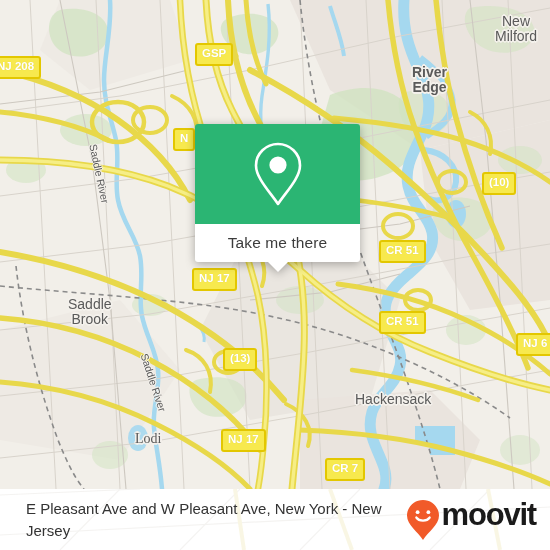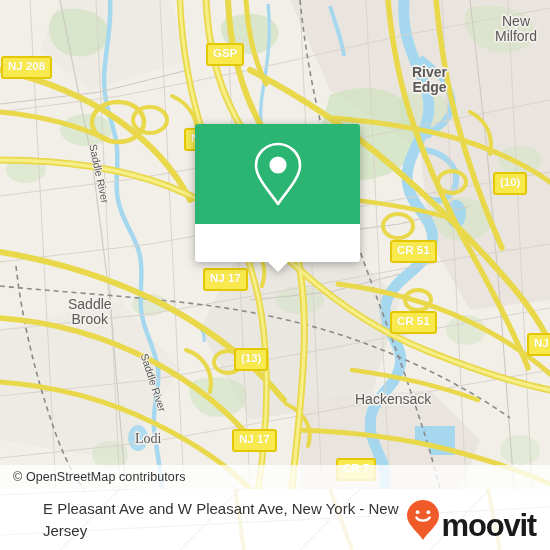--- a/index.html
+++ b/index.html
@@ -35,21 +35,20 @@
     background:#ffffff;
     border:2px solid #e3c700;
     border-radius:3px;
     color:#ffffff;
     font-size:11.5px;font-weight:bold;
     line-height:1;
     padding:3px 5px 4px 5px;
     white-space:nowrap;
     text-align:center;
     box-sizing:border-box;
-    margin-left:11px;
   }
   .shield{ background:#f7e94e; }
   .shield i{ font-style:normal; color:#ffffff; text-shadow:0 0 1px rgba(0,0,0,.12); }
 
   
   .place{
     position:absolute;z-index:26;
     color:#5a5a5a;
     font-size:15px;
     line-height:1.05;
@@ -100,25 +99,24 @@
     overflow:hidden;
   }
   .footer-ghost{
     position:absolute;left:0;top:0;width:550px;height:61px;opacity:.30;
   }
   .footer-title{
     position:relative;z-index:2;
     padding-left:26px;padding-right:8px;
     font-size:15px;line-height:1.45;color:#333333;
     max-width:400px;
-    margin-left:17px;
   }
   .logo{
     position:absolute;z-index:3;right:14px;top:50%;transform:translateY(-50%);
-    display:flex;align-items:flex-end;
+    display:flex;align-items:flex-start;
   }
   .logo-word{
     font-size:31px;color:#1a1a1a;font-weight:bold;letter-spacing:-1.2px;
     margin-left:2px;line-height:1;
   }
 </style>
 </head>
 <body>
 
 <div id="root">
@@ -301,27 +299,25 @@
       </div>
 
     <div class="popup">
       <div class="popup-top">
         <svg width="56" height="68" viewBox="0 0 56 68">
           <path d="M28 4 C16 4 6 13.6 6 25.4 C6 38 20 52 28 64 C36 52 50 38 50 25.4 C50 13.6 40 4 28 4 Z" fill="none" stroke="#ffffff" stroke-width="2.6" stroke-linejoin="round"></path>
           <circle cx="28" cy="25" r="8.6" fill="#ffffff"></circle>
         </svg>
       </div>
       <div class="popup-bottom">
+        <span>Take me there</span>
         <div class="popup-tail"></div>
       </div>
     </div>
 
-    <div class="attrib">
-      <span>© OpenStreetMap contributors</span>
-    </div>
   </div>
 
   <div class="footer">
     <svg class="footer-ghost" width="550" height="61" viewBox="0 0 550 61">
       <g stroke="#dcd8d2" stroke-width="1.2" fill="none">
         <path d="M0,6 L140,0"></path>
           <path d="M60,61 L120,0"></path>
           <path d="M180,61 L240,0"></path>
         <path d="M300,61 L360,0"></path>
           <path d="M430,61 L490,0"></path>

